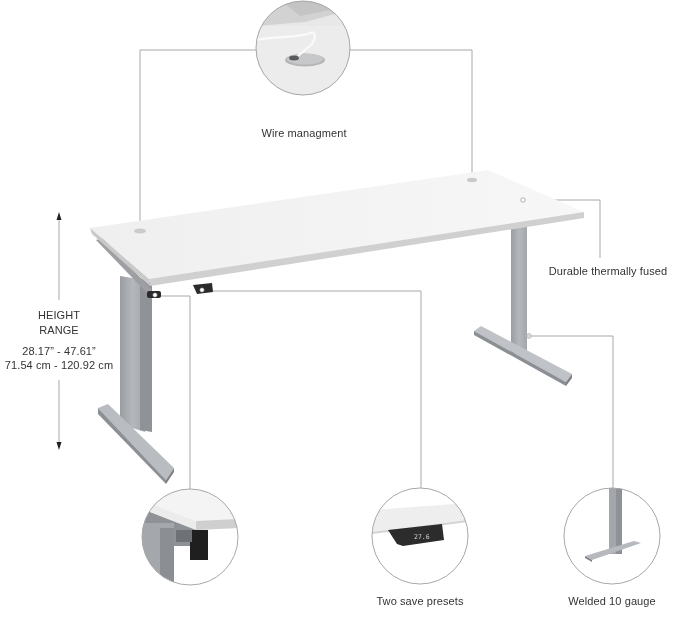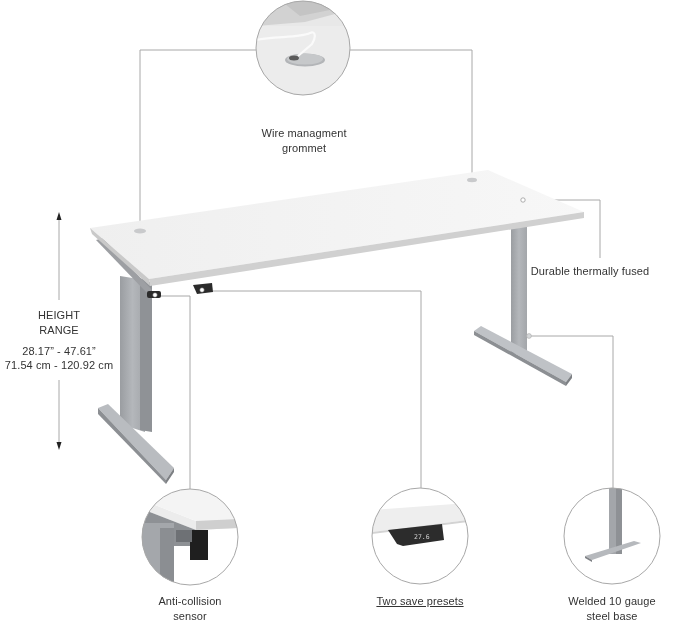--- a/index.html
+++ b/index.html
@@ -152,39 +152,33 @@
         <rect x="616" y="488" width="6" height="66" fill="#8e9195"></rect>
         <polygon points="585,556 634,541 641,543 592,560" fill="#b6b9bd"></polygon>
         <polygon points="585,556 592,560 592,562 585,558" fill="#7f8286"></polygon>
       </g>
       <circle cx="612" cy="536" r="48" fill="none" stroke="#a8a8a8" stroke-width="1"></circle>
     </g>
   </svg>
 
   <div class="label" style="left:229px; top:110px; width:150px;margin-top:16px;">
     <span>Wire managment</span>
-    <span>grommet</span>
   </div>
 
-  <div class="label" style="left:520px; top:264px; width:140px;">
+  <div class="label" style="left:538px; top:264px; width:140px;">
     <span>Durable thermally fused</span>
   </div>
 
-  <div class="label" style="left:130px; top:594px; width:120px;">
-    <span>Anti-collision</span>
-    <span>sensor</span>
-  </div>
 
-  <div class="label" style="left:350px; top:594px; width:140px;text-decoration:underline;">
+  <div class="label" style="left:350px; top:594px; width:140px;">
     <span>Two save presets</span>
   </div>
 
   <div class="label" style="left:552px; top:594px; width:120px;">
     <span>Welded 10 gauge</span>
-    <span>steel base</span>
   </div>
 
   <div class="label" style="left:-4px; top:308px; width:126px;">
     <span class="hr-title">HEIGHT</span>
     <span class="hr-title">RANGE</span>
     <span style="height:6px;"></span>
     <span class="hr-vals">28.17” - 47.61”</span>
     <span class="hr-vals">71.54 cm - 120.92 cm</span>
   </div>
 

